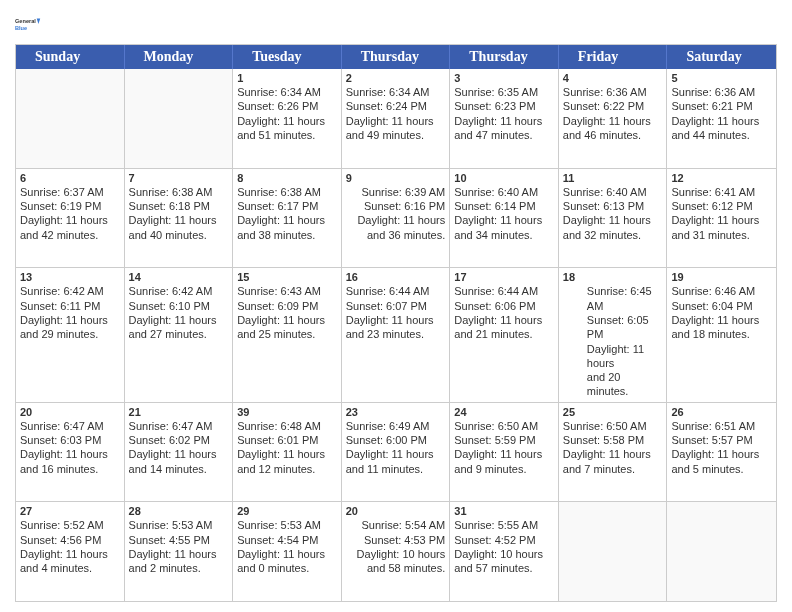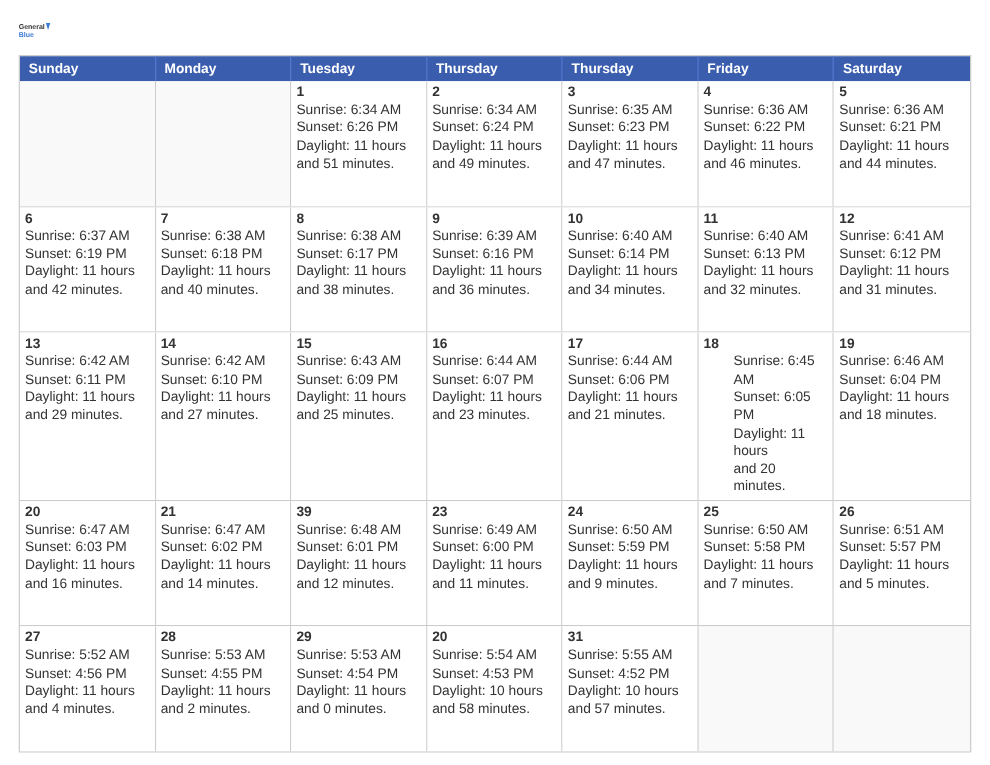--- a/index.html
+++ b/index.html
@@ -50,25 +50,26 @@
       flex-direction: column;
       border: 1px solid #ccc;
     }
     .day-headers {
       display: grid;
       grid-template-columns: repeat(7, 1fr);
       background: #3a5dae;
     }
     .day-header {
       color: white;
-      font-size: 11px;
+      font-size: 14px;
       font-weight: bold;
-      padding: 4px 7px;
+      padding: 4px 19px;
       text-align: left;
       border-right: 1px solid #5577cc;
+      font-family: Liberation Serif, serif;
     }
     .day-header:last-child { border-right: none; }
     .weeks {
       flex: 1;
       display: flex;
       flex-direction: column;
     }
     .week {
       display: grid;
       grid-template-columns: repeat(7, 1fr);
@@ -184,21 +185,21 @@
           </div>
           <div class="day-cell">
             <div class="day-num">8</div>
             <div class="day-info" style="white-space: pre-line;">Sunrise: 6:38 AM
 Sunset: 6:17 PM
 Daylight: 11 hours
 and 38 minutes.</div>
           </div>
           <div class="day-cell">
             <div class="day-num">9</div>
-            <div class="day-info" style="white-space: pre-line;">Sunrise: 6:39 AM
+            <div class="day-info" style="white-space: pre-line; text-align: right;">Sunrise: 6:39 AM
 Sunset: 6:16 PM
 Daylight: 11 hours
 and 36 minutes.</div>
           </div>
           <div class="day-cell">
             <div class="day-num">10</div>
             <div class="day-info" style="white-space: pre-line;">Sunrise: 6:40 AM
 Sunset: 6:14 PM
 Daylight: 11 hours
 and 34 minutes.</div>
@@ -337,21 +338,21 @@
           </div>
           <div class="day-cell">
             <div class="day-num">29</div>
             <div class="day-info" style="white-space: pre-line;">Sunrise: 5:53 AM
 Sunset: 4:54 PM
 Daylight: 11 hours
 and 0 minutes.</div>
           </div>
           <div class="day-cell">
             <div class="day-num">20</div>
-            <div class="day-info" style="white-space: pre-line;">Sunrise: 5:54 AM
+            <div class="day-info" style="white-space: pre-line; text-align: right;">Sunrise: 5:54 AM
 Sunset: 4:53 PM
 Daylight: 10 hours
 and 58 minutes.</div>
           </div>
           <div class="day-cell">
             <div class="day-num">31</div>
             <div class="day-info" style="white-space: pre-line;">Sunrise: 5:55 AM
 Sunset: 4:52 PM
 Daylight: 10 hours
 and 57 minutes.</div>

